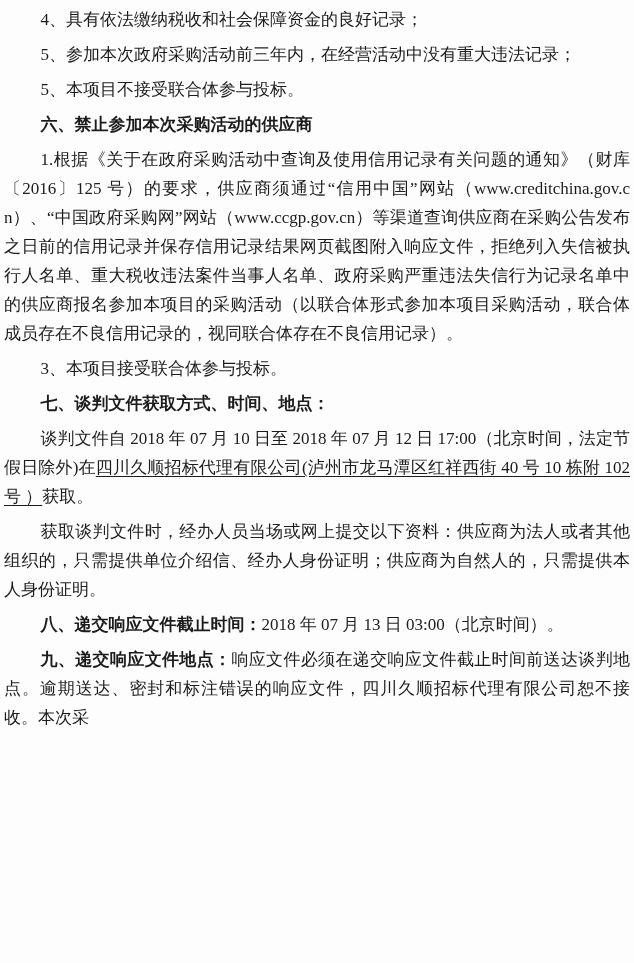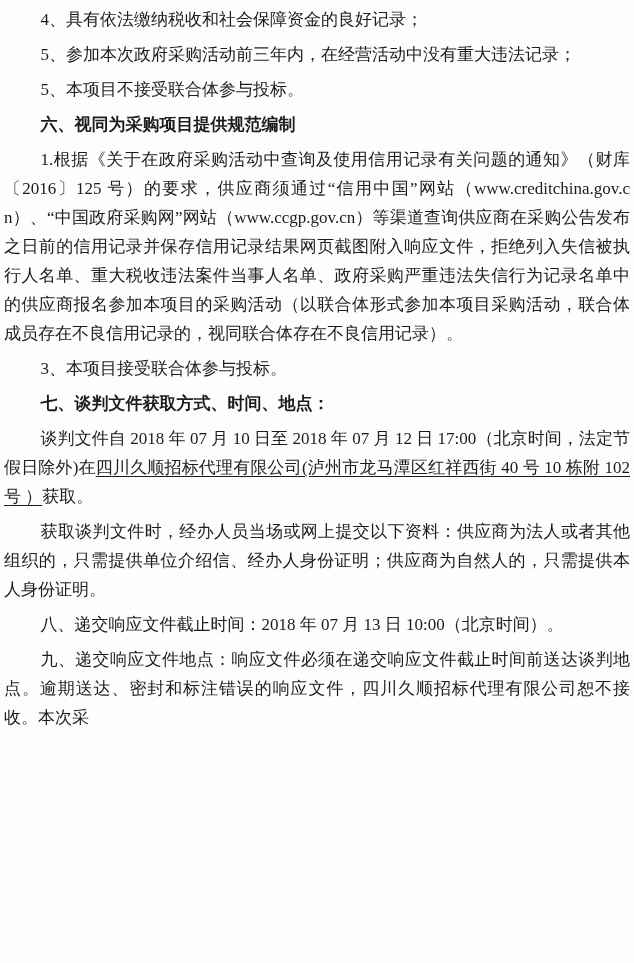--- a/index.html
+++ b/index.html
@@ -26,47 +26,47 @@
     font-size: 17px;
     line-height: 29px;
     text-align: justify;
     text-indent: 2.15em;
     word-break: break-all;
   }
   .heading {
     font-weight: bold;
   }
   .inline-label {
-    font-weight: normal;
+    font-weight: bold;
   }
   .underline {
     text-decoration: underline;
     text-underline-offset: 3px;
   }
 </style>
 </head>
 <body>
 
 <div class="page">
 
   <p class="para">4、具有依法缴纳税收和社会保障资金的良好记录；</p>
   <p class="para">5、参加本次政府采购活动前三年内，在经营活动中没有重大违法记录；</p>
   <p class="para">5、本项目不接受联合体参与投标。</p>
 
-  <p class="heading">六、视同为采购项目提供规范编制</p>
+  <p class="heading">六、禁止参加本次采购活动的供应商</p>
 
   <p class="para">1.根据《关于在政府采购活动中查询及使用信用记录有关问题的通知》（财库〔2016〕125 号）的要求，供应商须通过“信用中国”网站（www.creditchina.gov.cn）、“中国政府采购网”网站（www.ccgp.gov.cn）等渠道查询供应商在采购公告发布之日前的信用记录并保存信用记录结果网页截图附入响应文件，拒绝列入失信被执行人名单、重大税收违法案件当事人名单、政府采购严重违法失信行为记录名单中的供应商报名参加本项目的采购活动（以联合体形式参加本项目采购活动，联合体成员存在不良信用记录的，视同联合体存在不良信用记录）。</p>
 
 
   <p class="para">3、本项目接受联合体参与投标。</p>
 
   <p class="heading">七、谈判文件获取方式、时间、地点：</p>
 
   <p class="para"><span>谈判文件自 2018 年 07 月 10 日至 2018 年 07 月 12 日 17:00（北京时间，法定节假日除外)在</span><span class="underline">四川久顺招标代理有限公司(泸州市龙马潭区红祥西街 40 号 10 栋附 102 号 ）</span><span>获取。</span></p>
 
 
   <p class="para">获取谈判文件时，经办人员当场或网上提交以下资料：供应商为法人或者其他组织的，只需提供单位介绍信、经办人身份证明；供应商为自然人的，只需提供本人身份证明。</p>
 
-  <p class="para"><span class="inline-label">八、递交响应文件截止时间：</span><span>2018 年 07 月 13 日 10:00（北京时间）。</span></p>
+  <p class="para"><span class="inline-label">八、递交响应文件截止时间：</span><span>2018 年 07 月 13 日 03:00（北京时间）。</span></p>
 
   <p class="para"><span class="inline-label">九、递交响应文件地点：</span><span>响应文件必须在递交响应文件截止时间前送达谈判地点。逾期送达、密封和标注错误的响应文件，四川久顺招标代理有限公司恕不接收。本次采</span></p>
 
 </div>
 
 </body></html>

